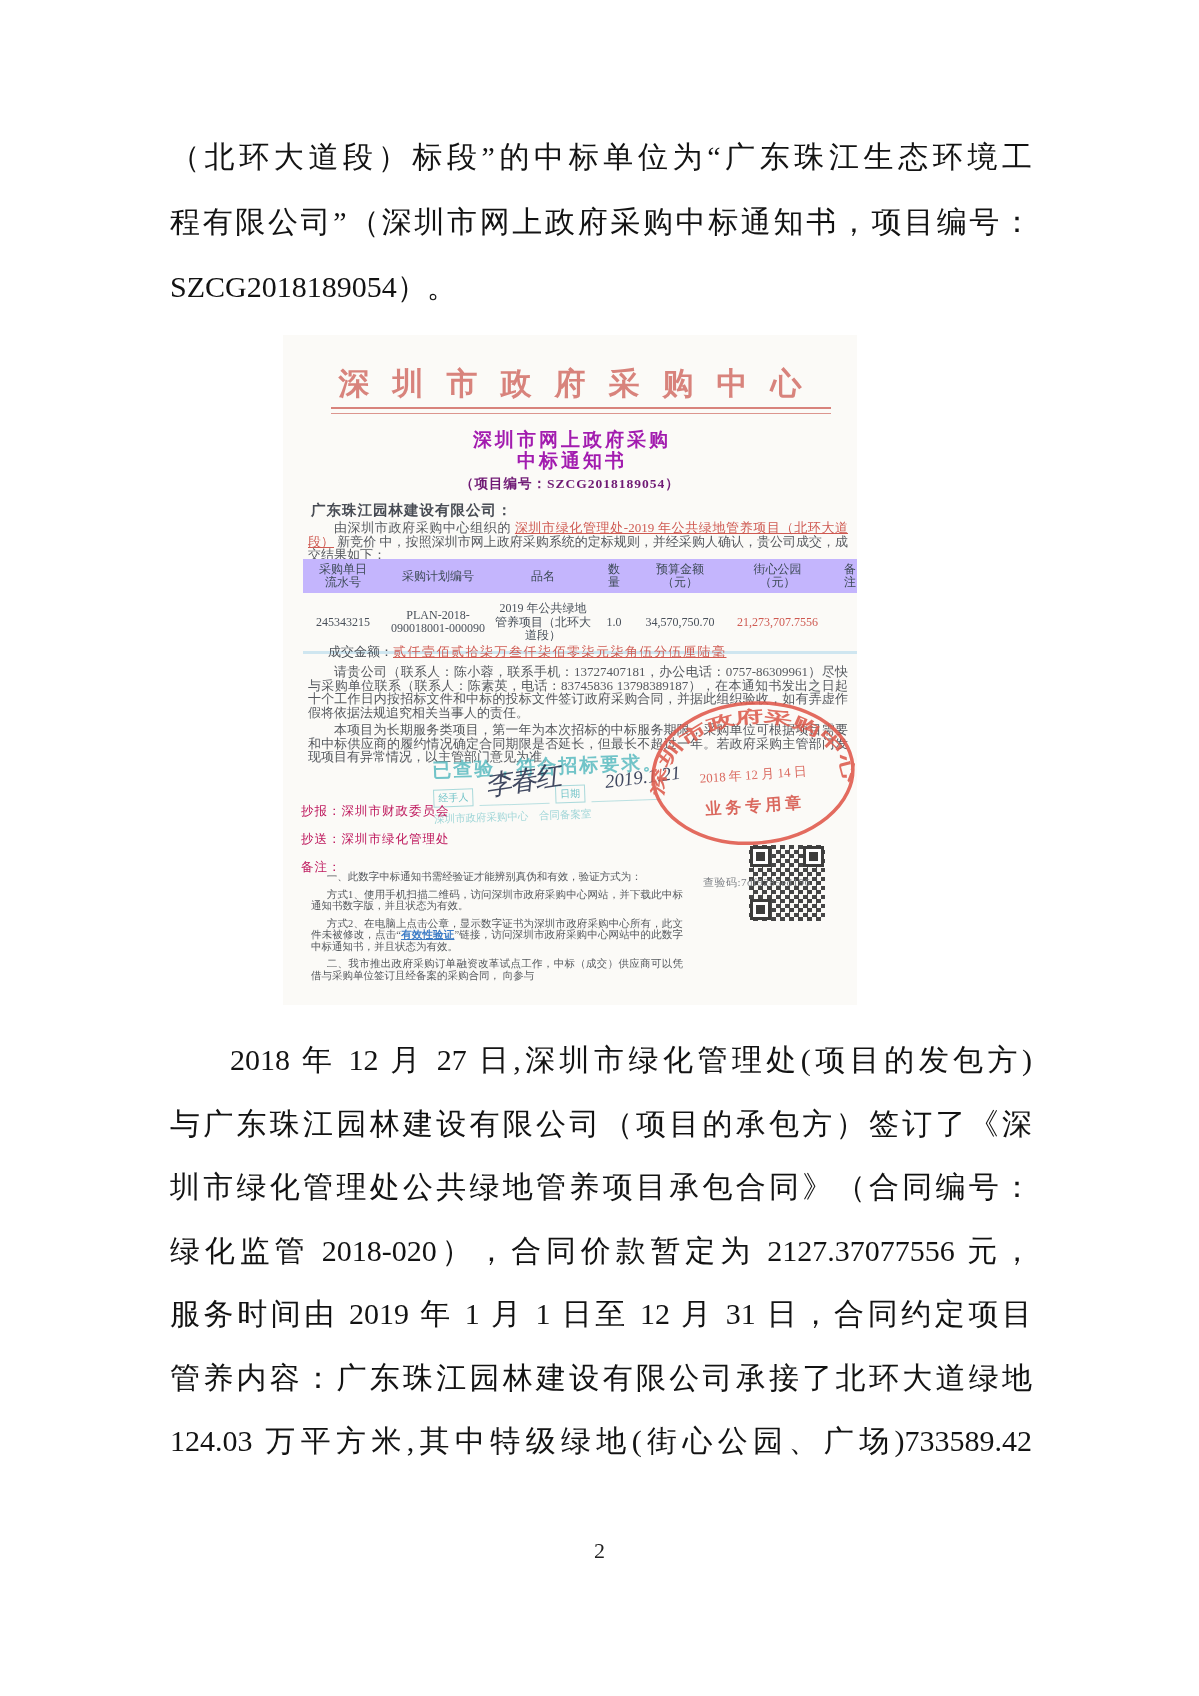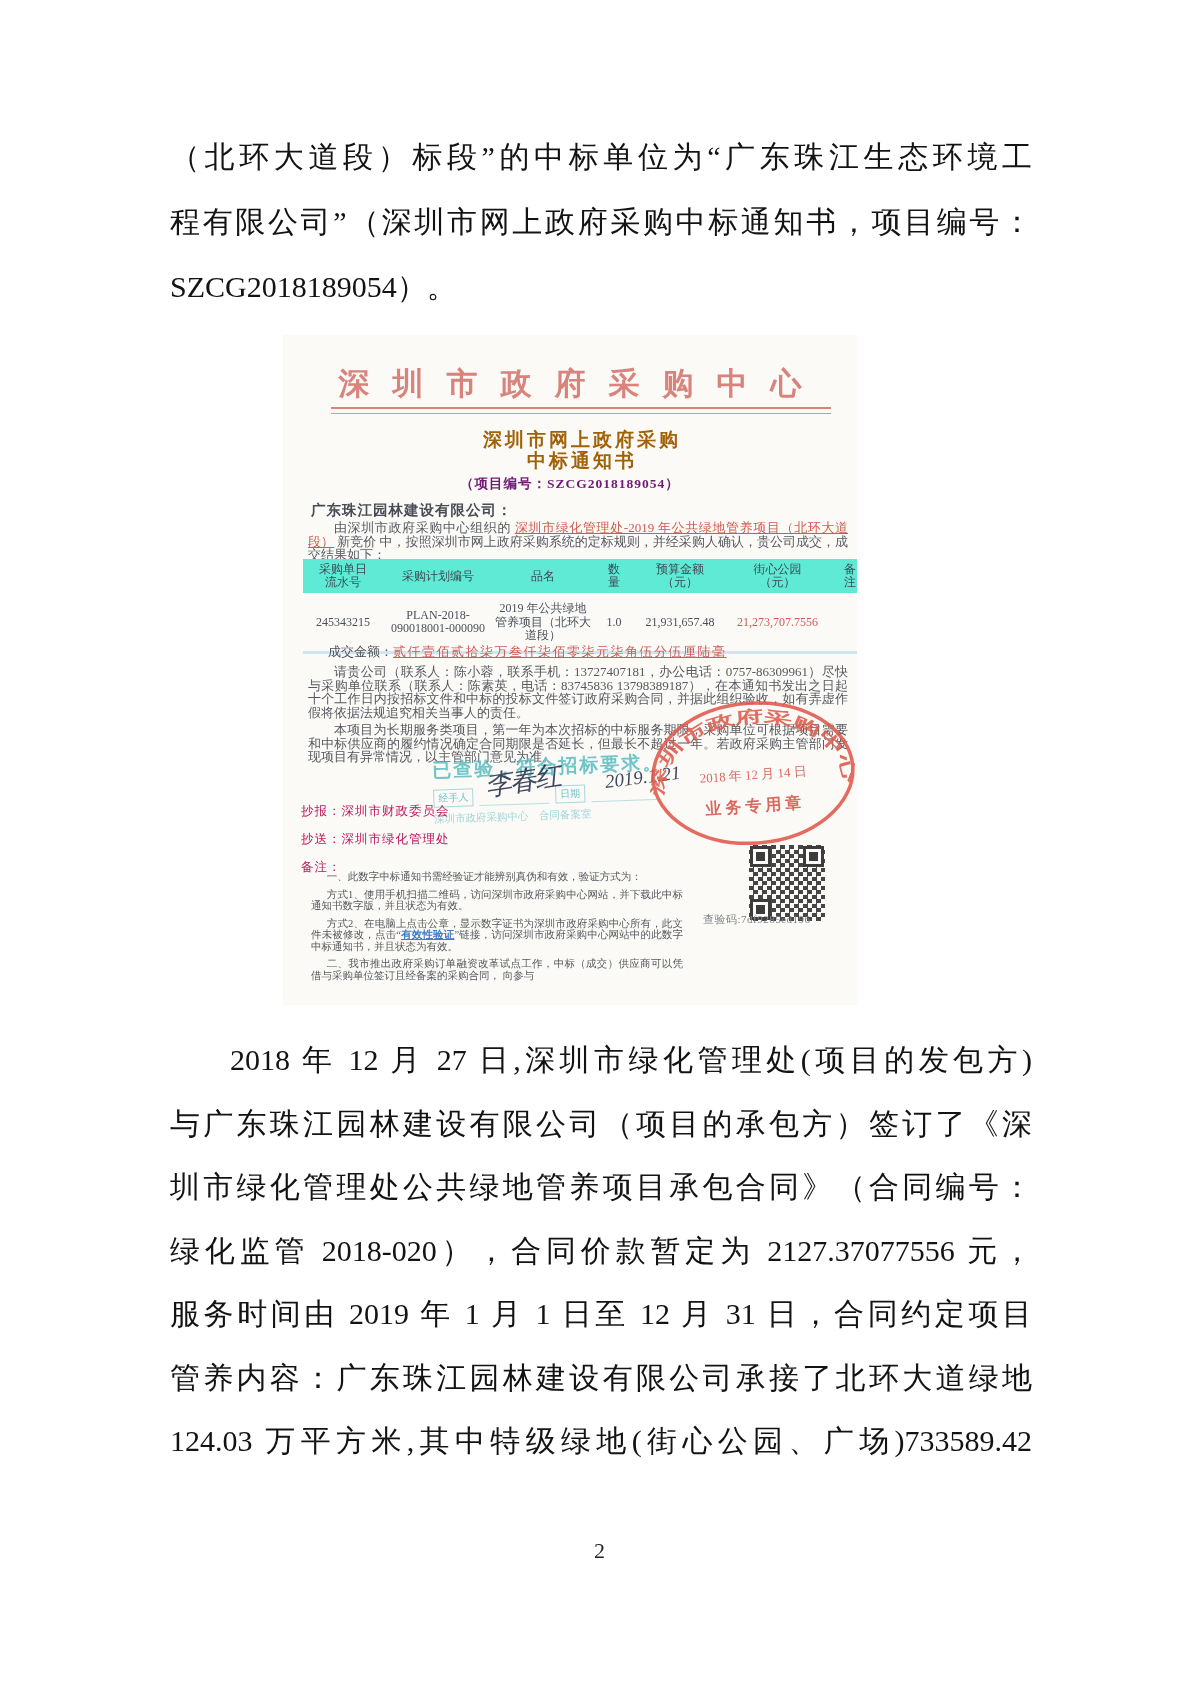--- a/index.html
+++ b/index.html
@@ -23,36 +23,36 @@
     position:absolute;left:283px;top:335px;width:574px;height:670px;
     background:#fbfaf7;overflow:hidden;filter:blur(0.3px);
     font-family:"Liberation Serif","DejaVu Serif",serif;color:#50545a;
   }
   #scan .abs{position:absolute;}
   .letterhead{top:28px;left:0;width:100%;text-align:center;
     font-size:31px;letter-spacing:23px;padding-left:23px;box-sizing:border-box;
     color:#d8837c;font-weight:bold;}
   .rule{top:72px;left:48px;right:26px;height:4px;
     border-top:2px solid #d8837c;border-bottom:1.5px solid #dc958e;}
-  .btitle{left:12px;width:100%;text-align:center;color:#a16207;
+  .btitle{left:2px;width:100%;text-align:center;color:#a21caf;
     font-weight:bold;font-size:19px;letter-spacing:3px;}
   .t1{top:92px;} .t2{top:113px;}
   .proj{top:140px;left:0;width:100%;text-align:center;font-size:13.5px;
     font-weight:bold;color:#701a75;letter-spacing:1px;}
   .addr{top:166px;left:28px;font-size:14.5px;font-weight:bold;color:#484c54;
     letter-spacing:1px;}
   .p1{top:186px;left:25px;width:540px;font-size:13px;line-height:13.5px;
     text-align:justify;text-indent:2em;color:#55585e;}
   .redlink{color:#cf5a52;text-decoration:underline;}
   .bluelink{color:#3d7cc6;text-decoration:underline;font-weight:bold;}
 
   .ntable{top:224px;left:20px;width:552px;border-collapse:collapse;
     table-layout:fixed;font-size:12px;color:#49505a;
     border-bottom:3px solid #cfe6f0;}
-  .ntable th{background:#5eead4;font-weight:normal;color:#3d4a56;
+  .ntable th{background:#c4b5fd;font-weight:normal;color:#3d4a56;
     padding:4px 14px;line-height:13px;}
   .ntable td{text-align:center;padding:9px 1px 8px;line-height:13.5px;}
   .redval{color:#cf5a52;}
 
   .amount{top:308px;left:45px;font-size:13px;color:#4a4f56;}
   .caps{color:#cf5a52;text-decoration:underline;letter-spacing:1.5px;}
 
   .scanp{left:25px;width:540px;font-size:13px;line-height:13.5px;
     text-align:justify;text-indent:2em;color:#55585e;}
   .p2{top:330px;} .p3{top:388px;}
@@ -83,21 +83,21 @@
 
   
   .qr{top:510px;left:466px;width:76px;height:76px;opacity:.88;
     background:
       conic-gradient(#2e2e2e 0 25%,transparent 0 50%,#2e2e2e 0 75%,transparent 0)
       0 0/9px 9px;}
   .finder{position:absolute;width:15px;height:15px;border:3px solid #222;
     background:#fff;}
   .finder::after{content:'';position:absolute;inset:3px;background:#222;}
   .f-tl{left:1px;top:1px;} .f-tr{right:1px;top:1px;} .f-bl{left:1px;bottom:1px;}
-  .vcode{top:577px;left:420px;font-size:11px;color:#7e8186;letter-spacing:.5px;}
+  .vcode{top:540px;left:420px;font-size:11px;color:#7e8186;letter-spacing:.5px;}
 </style>
 </head>
 <body>
 
 <div id="intro" class="bigtext">
   <div class="jl">（北环大道段）标段”的中标单位为“广东珠江生态环境工</div>
   <div class="jl">程有限公司”（深圳市网上政府采购中标通知书，项目编号：</div>
   <div class="ll">SZCG2018189054）。</div>
 </div>
 
@@ -129,21 +129,21 @@
       <th>数量</th>
       <th>预算金额（元）</th>
       <th>街心公园（元）</th>
       <th>备注</th>
     </tr>
     <tr>
       <td>245343215</td>
       <td>PLAN-2018-090018001-000090</td>
       <td>2019 年公共绿地管养项目（北环大道段）</td>
       <td>1.0</td>
-      <td>21,931,657.48</td>
+      <td>34,570,750.70</td>
       <td class="redval">21,273,707.7556</td>
       <td></td>
     </tr>
   </tbody>
     </table>
 
   <div class="abs amount"><span>成交金额：</span><span class="caps">贰仟壹佰贰拾柒万叁仟柒佰零柒元柒角伍分伍厘陆毫</span></div>
 
   <div class="abs scanp p2">请贵公司（联系人：陈小蓉，联系手机：13727407181，办公电话：0757-86309961）尽快与采购单位联系（联系人：陈素英，电话：83745836 13798389187），在本通知书发出之日起十个工作日内按招标文件和中标的投标文件签订政府采购合同，并据此组织验收，如有弄虚作假将依据法规追究相关当事人的责任。</div>
   <div class="abs scanp p3">本项目为长期服务类项目，第一年为本次招标的中标服务期限，采购单位可根据项目需要和中标供应商的履约情况确定合同期限是否延长，但最长不超过一年。若政府采购主管部门发现项目有异常情况，以主管部门意见为准。</div>

